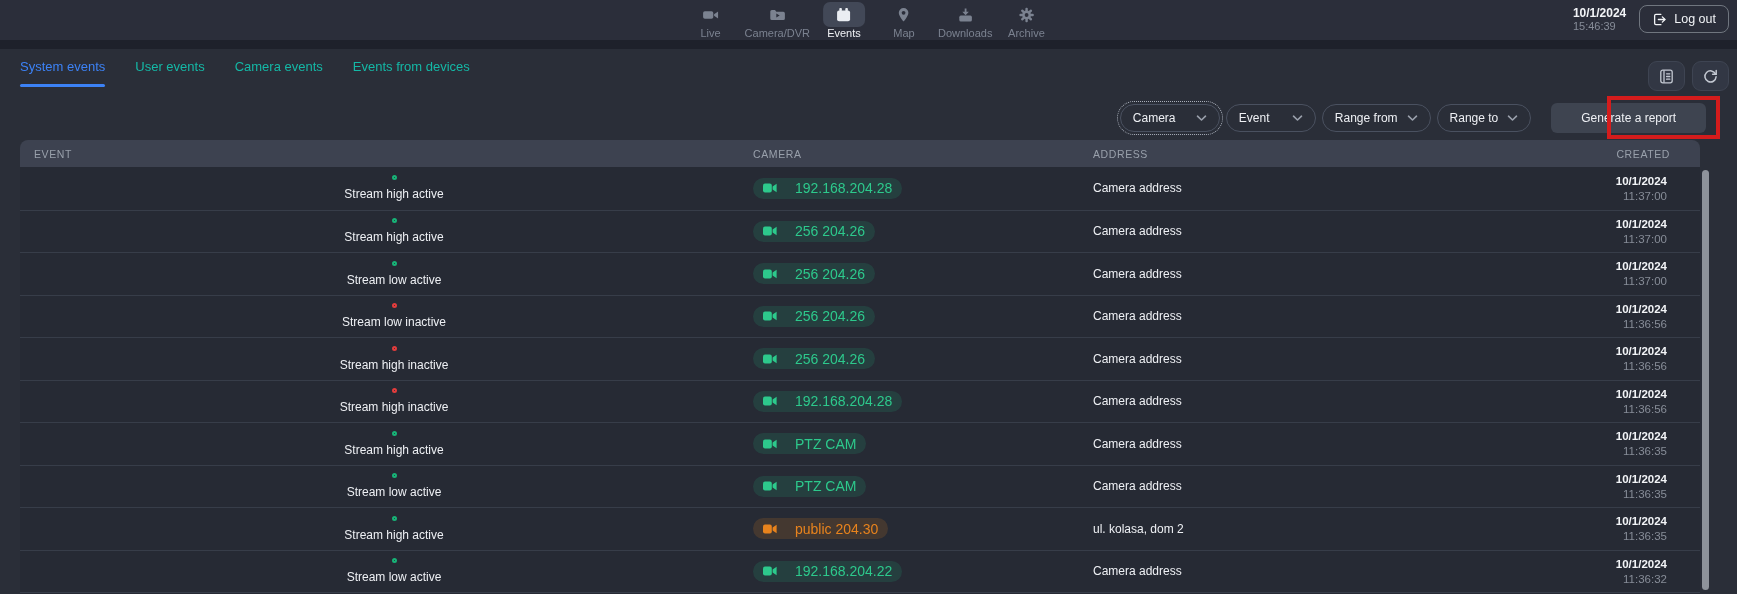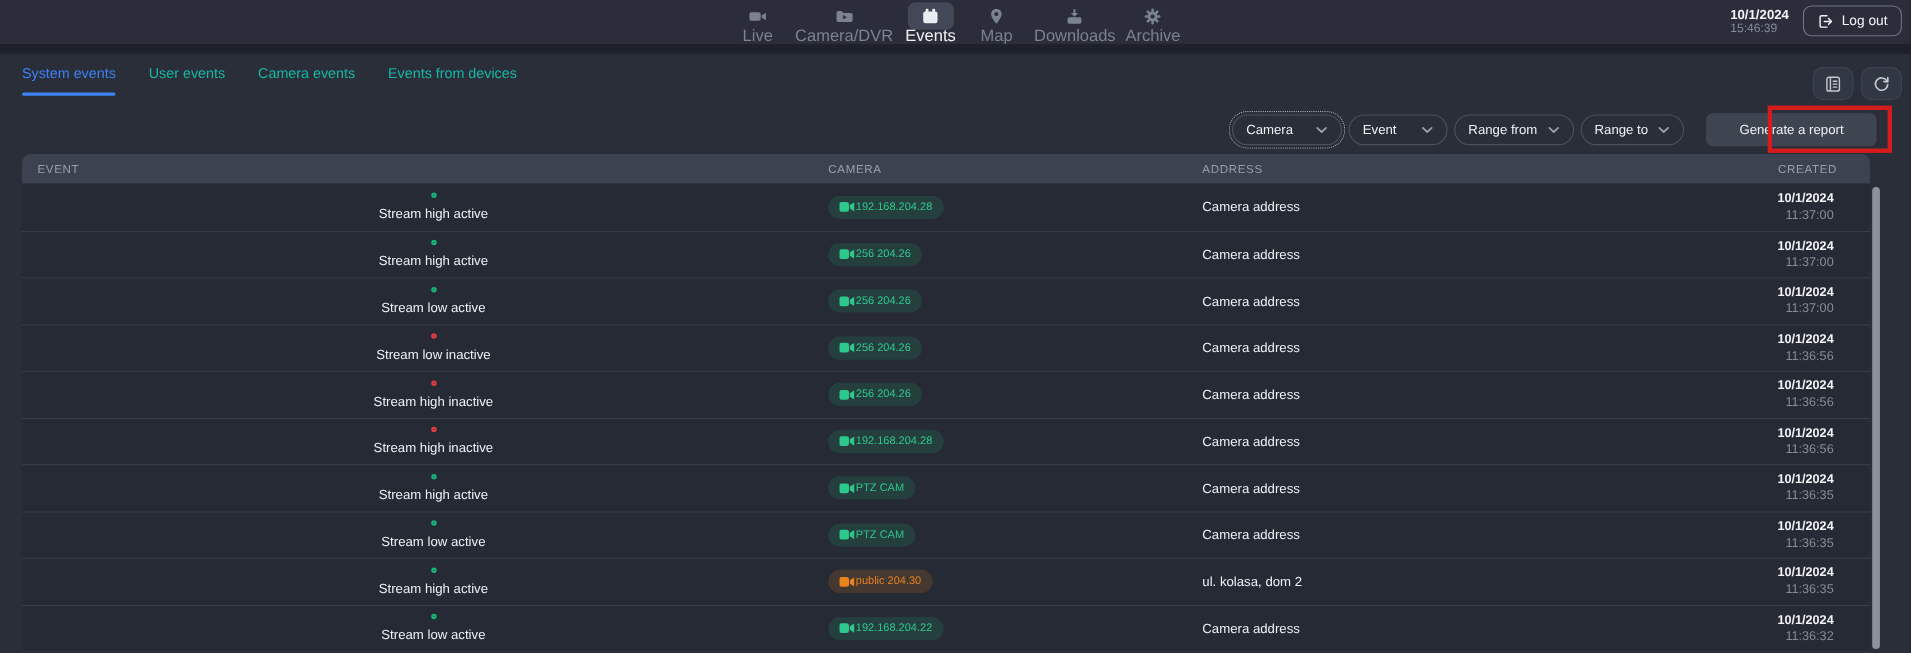--- a/index.html
+++ b/index.html
@@ -7,21 +7,21 @@
   .screen { position:relative; width:1737px; height:594px; overflow:hidden; background:#2a2e38; }
 
   
   .topbar { position:absolute; top:0; left:0; width:100%; height:40px; background:#2b2e3a; }
   .main-nav { position:absolute; left:50%; top:2px; transform:translateX(-50%); display:flex; gap:8px; }
   .nav-item { display:flex; flex-direction:column; align-items:center; min-width:52px; cursor:pointer; color:#7b8290; }
   .nav-icon-wrap { height:25px; width:42px; display:flex; align-items:center; justify-content:center; border-radius:7px; }
   .nav-item svg { fill:#7b8290; }
   .nav-item.active .nav-icon-wrap { background:#424857; }
   .nav-item.active svg { fill:#eaedf2; }
-  .nav-label { font-size:15px; line-height:12px; }
+  .nav-label { font-size:11px; line-height:12px; }
   .nav-item.active .nav-label { color:#f0f2f5;text-align:center; }
 
   .topbar-right { position:absolute; right:8px; top:5px; display:flex; align-items:center; gap:13px; }
   .datetime { text-align:left; }
   .dt-date { color:#f2f4f7; font-size:12px; font-weight:bold; line-height:14px; }
   .dt-time { color:#868c98; font-size:11px; line-height:13px; }
   .logout-btn { display:flex; align-items:center; gap:7px; height:28px; padding:0 12px; border:1px solid #70767f; border-radius:8px; background:transparent; color:#f2f4f7; font-size:12.5px; cursor:pointer; }
 
   .strip { position:absolute; top:40px; left:0; width:100%; height:9px; background:#1e212b; }
 
@@ -50,21 +50,21 @@
   .h-event { padding-left:14px; }
   .h-created { text-align:right; padding-right:30px; }
   .tbody { border-bottom:1px solid #373d49; }
   .trow { height:42.5px; background:#262a34; display:grid; grid-template-columns:733px 340px 1fr 250px; align-items:center; border-top:1px solid #373d49; cursor:default; }
   .trow:first-child { border-top:none; }
   .cell-event { display:flex; align-items:center; gap:7px; padding-left:15px;flex-direction:column; }
   .ring { width:5px; height:5px; border-radius:50%; border:2.5px solid; flex:none; }
   .ring--green { border-color:#17b377; }
   .ring--red { border-color:#e23c3c; }
   .event-text { color:#eef0f4; font-size:12px; }
-  .badge { display:inline-flex; align-items:center; gap:1px; height:21px; padding:0 10px; border-radius:11px; font-size:10px; cursor:pointer; }
+  .badge { display:inline-flex; align-items:center; gap:18px; height:21px; padding:0 10px; border-radius:11px; font-size:14px; cursor:pointer; }
   .badge--green { background:rgba(35,190,135,0.14); color:#2dc98c; }
   .badge--orange { background:rgba(232,131,29,0.16); color:#e8831d; }
   .cell-address { color:#eef0f4; font-size:12px; }
   .cell-created { text-align:right; padding-right:33px; }
   .c-date { color:#f2f4f7; font-size:11.5px; font-weight:bold; line-height:15px; }
   .c-time { color:#878d98; font-size:11.5px; line-height:14px; }
   .partial-row { height:8px; background:#262a34; }
 
   .scrollbar-thumb { position:absolute; left:1702px; top:121px; width:7px; height:420px; border-radius:4px; background:#8e939b; cursor:pointer; }
 </style>

